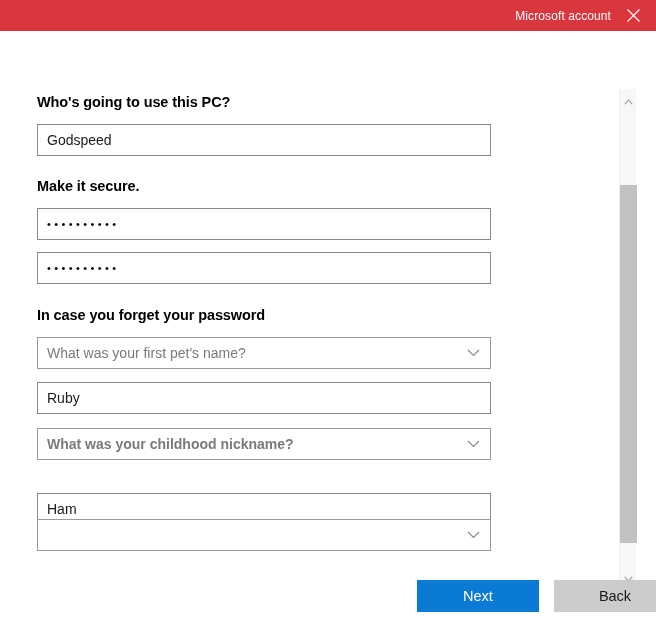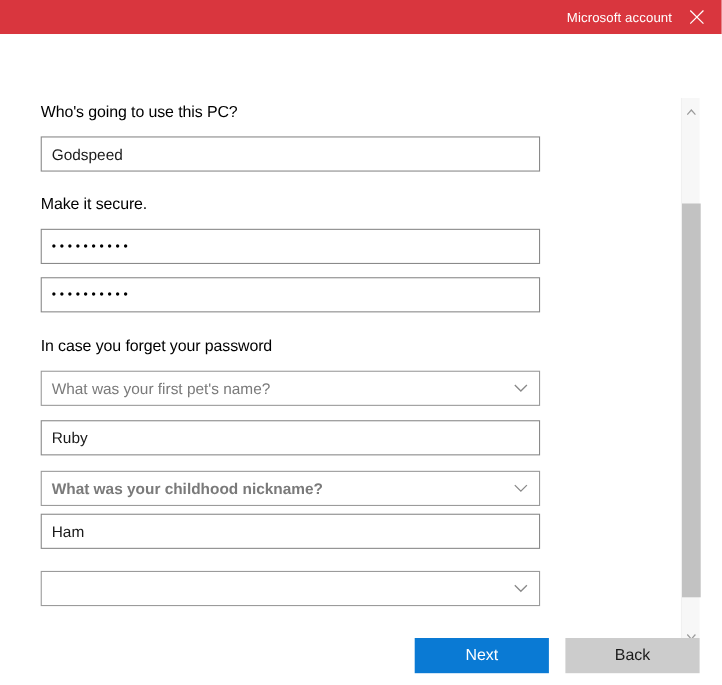--- a/index.html
+++ b/index.html
@@ -57,21 +57,21 @@
 
   .form {
     position: absolute;
     left: 37px;
     top: 0;
     width: 398px;
   }
 
   .heading {
     font-size: 14.5px;
-    font-weight: normal;
+    font-weight: bold;
     color: #000000;
     margin: 0;
     line-height: 1;
     letter-spacing: -0.1px;
   }
 
   .field {
     box-sizing: border-box;
     width: 454px;
     height: 32px;
@@ -107,21 +107,21 @@
   
   .p-label-1   { position: absolute; top: 64px;  left: 0; }
   .p-input-1   { position: absolute; top: 93px;  left: 0; }
   .p-label-2   { position: absolute; top: 148px; left: 0; }
   .p-input-2   { position: absolute; top: 177px; left: 0; }
   .p-input-3   { position: absolute; top: 221px; left: 0; }
   .p-label-3   { position: absolute; top: 277px; left: 0; }
   .p-input-4   { position: absolute; top: 306px; left: 0; }
   .p-input-5   { position: absolute; top: 351px; left: 0; }
   .p-input-6   { position: absolute; top: 397px; left: 0; font-weight: bold; }
-  .p-input-7   { position: absolute; top: 436px; left: 0; }
+  .p-input-7   { position: absolute; top: 462px; left: 0; }
   .p-input-8   { position: absolute; top: 488px; left: 0; }
 
   
   .scrollbar {
     position: absolute;
     left: 619px;
     top: 58px;
     width: 17px;
     height: 502px;
     background: #f7f7f7;
@@ -160,20 +160,21 @@
     position: absolute;
     top: 0;
     height: 32px;
     border: none;
     font-family: "Liberation Sans", sans-serif;
     font-size: 14.5px;
     line-height: 32px;
     text-align: center;
     cursor: default;
     padding: 0;
+    margin-left: 40px;
   }
   .btn-next {
     left: 377px;
     width: 122px;
     background: #0a7ad4;
     color: #ffffff;
   }
   .btn-back {
     left: 514px;
     width: 122px;

